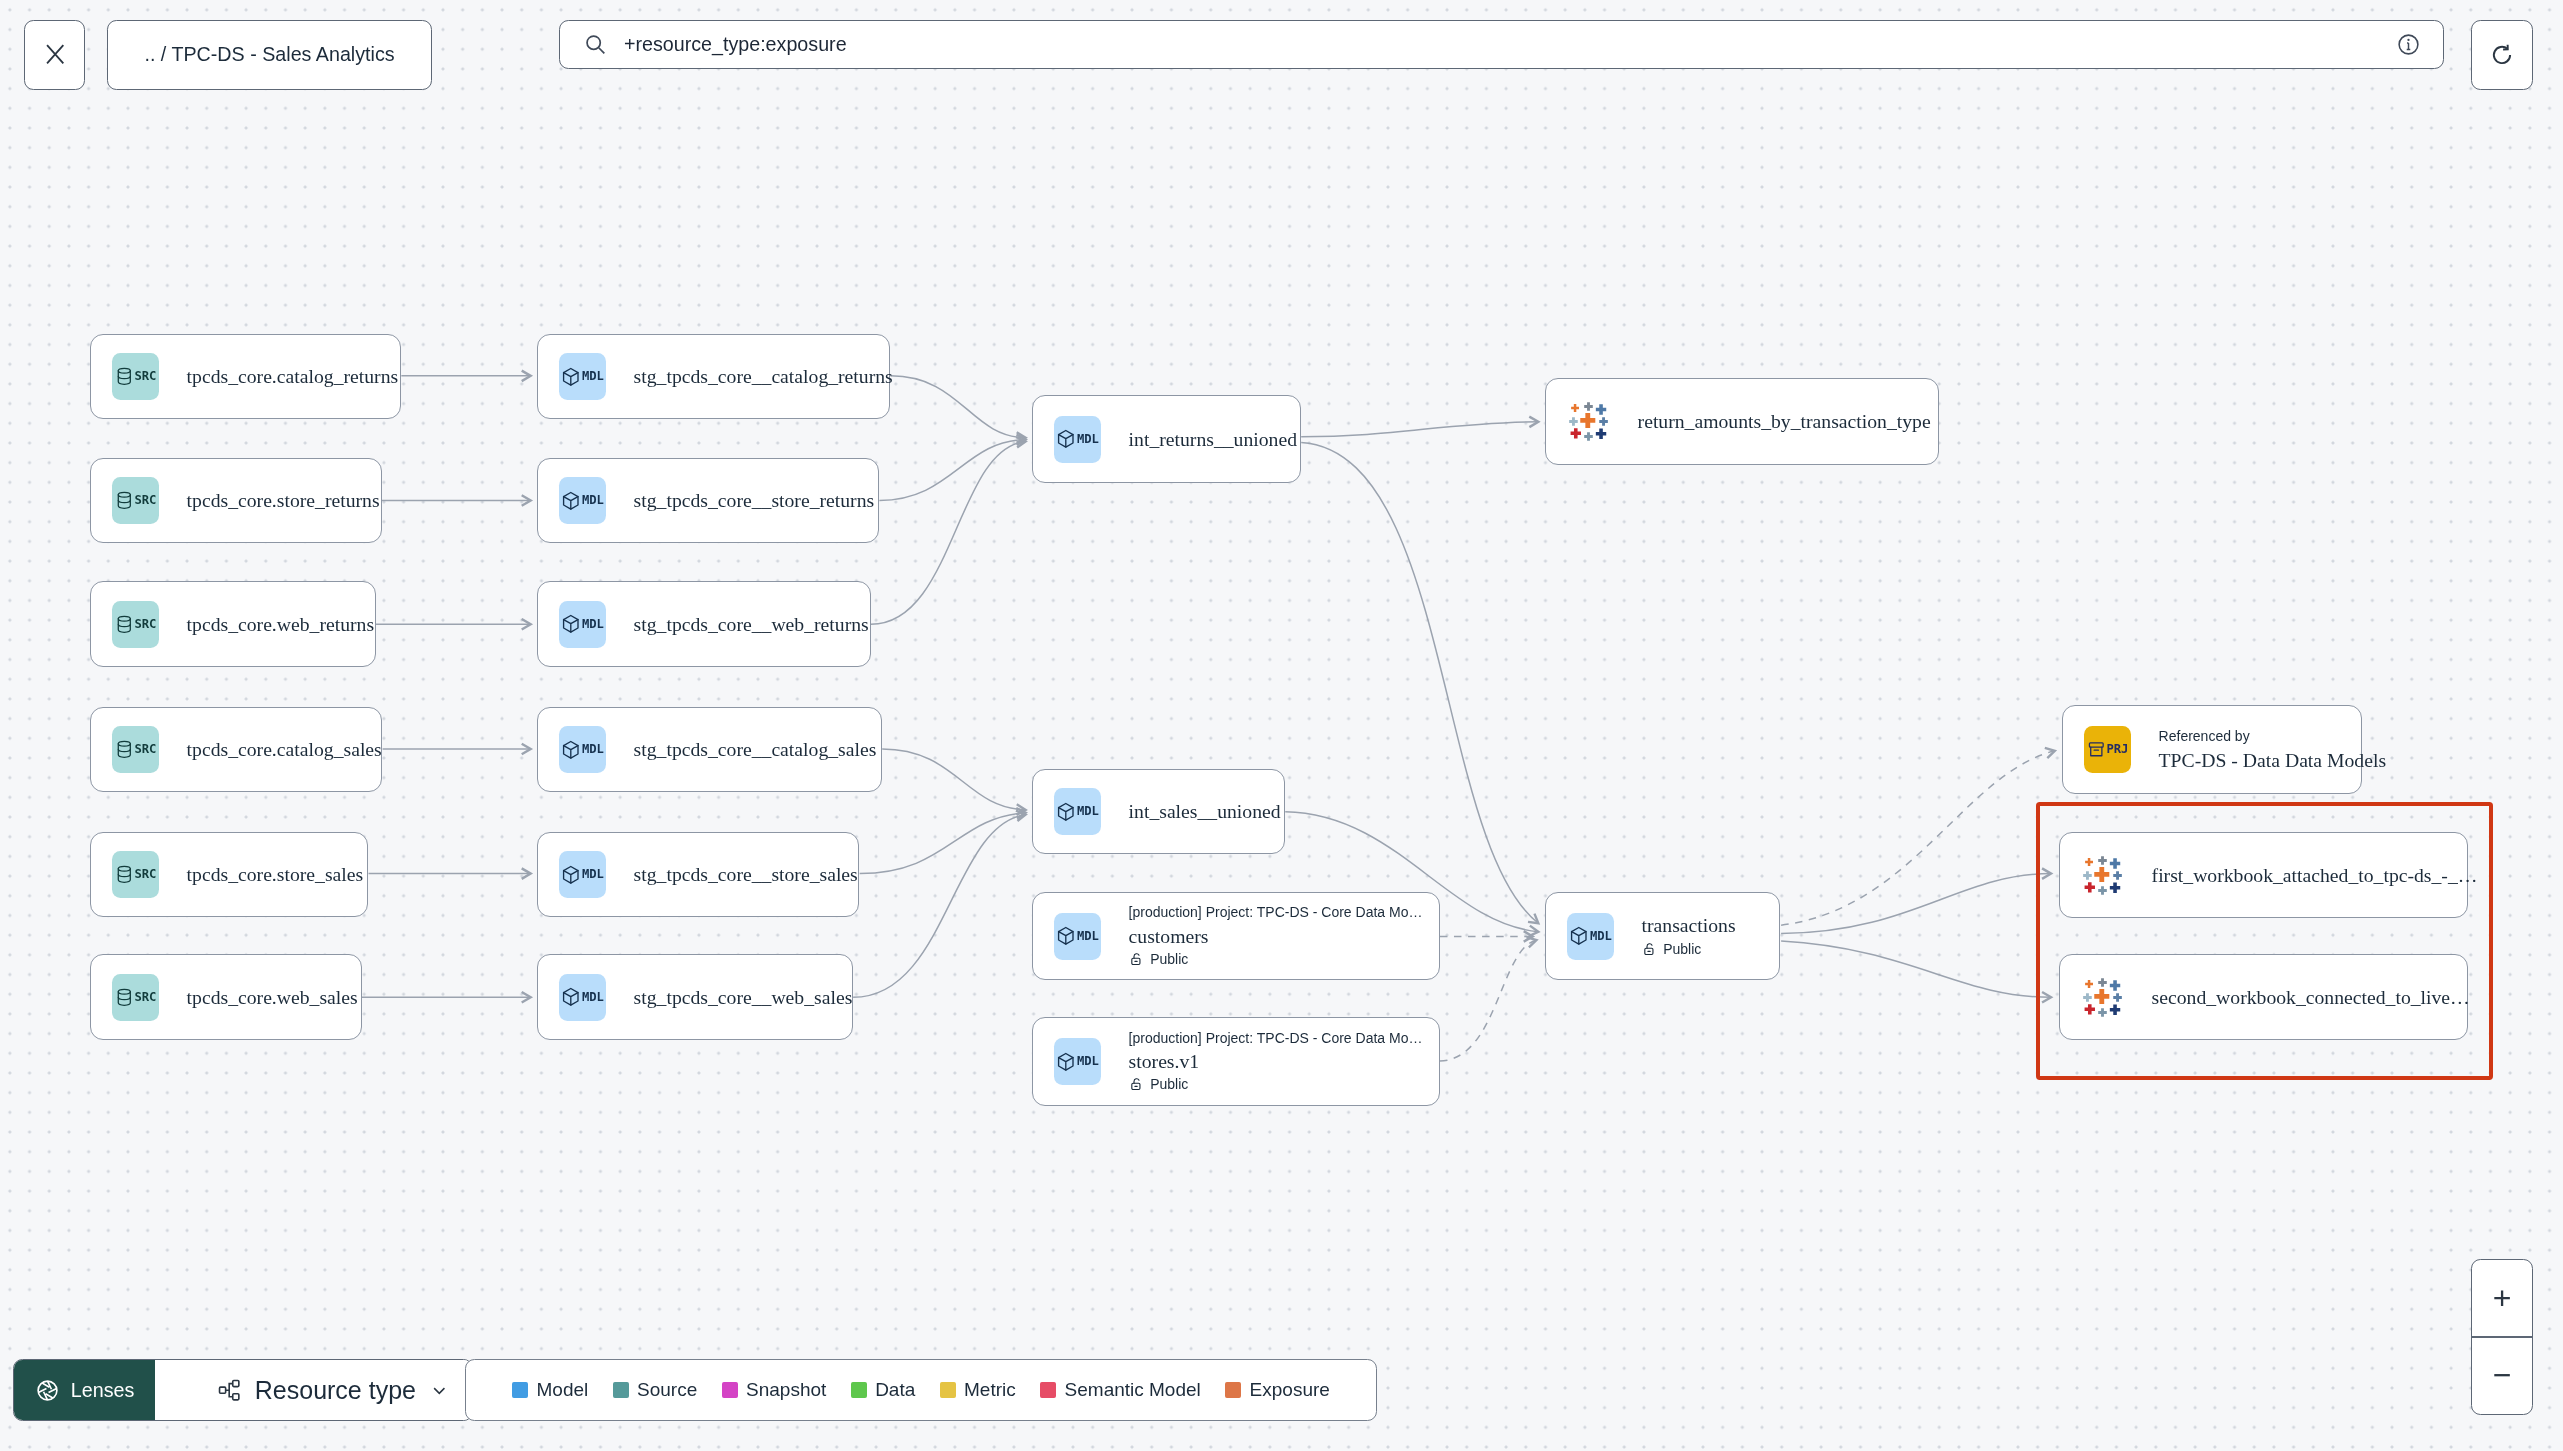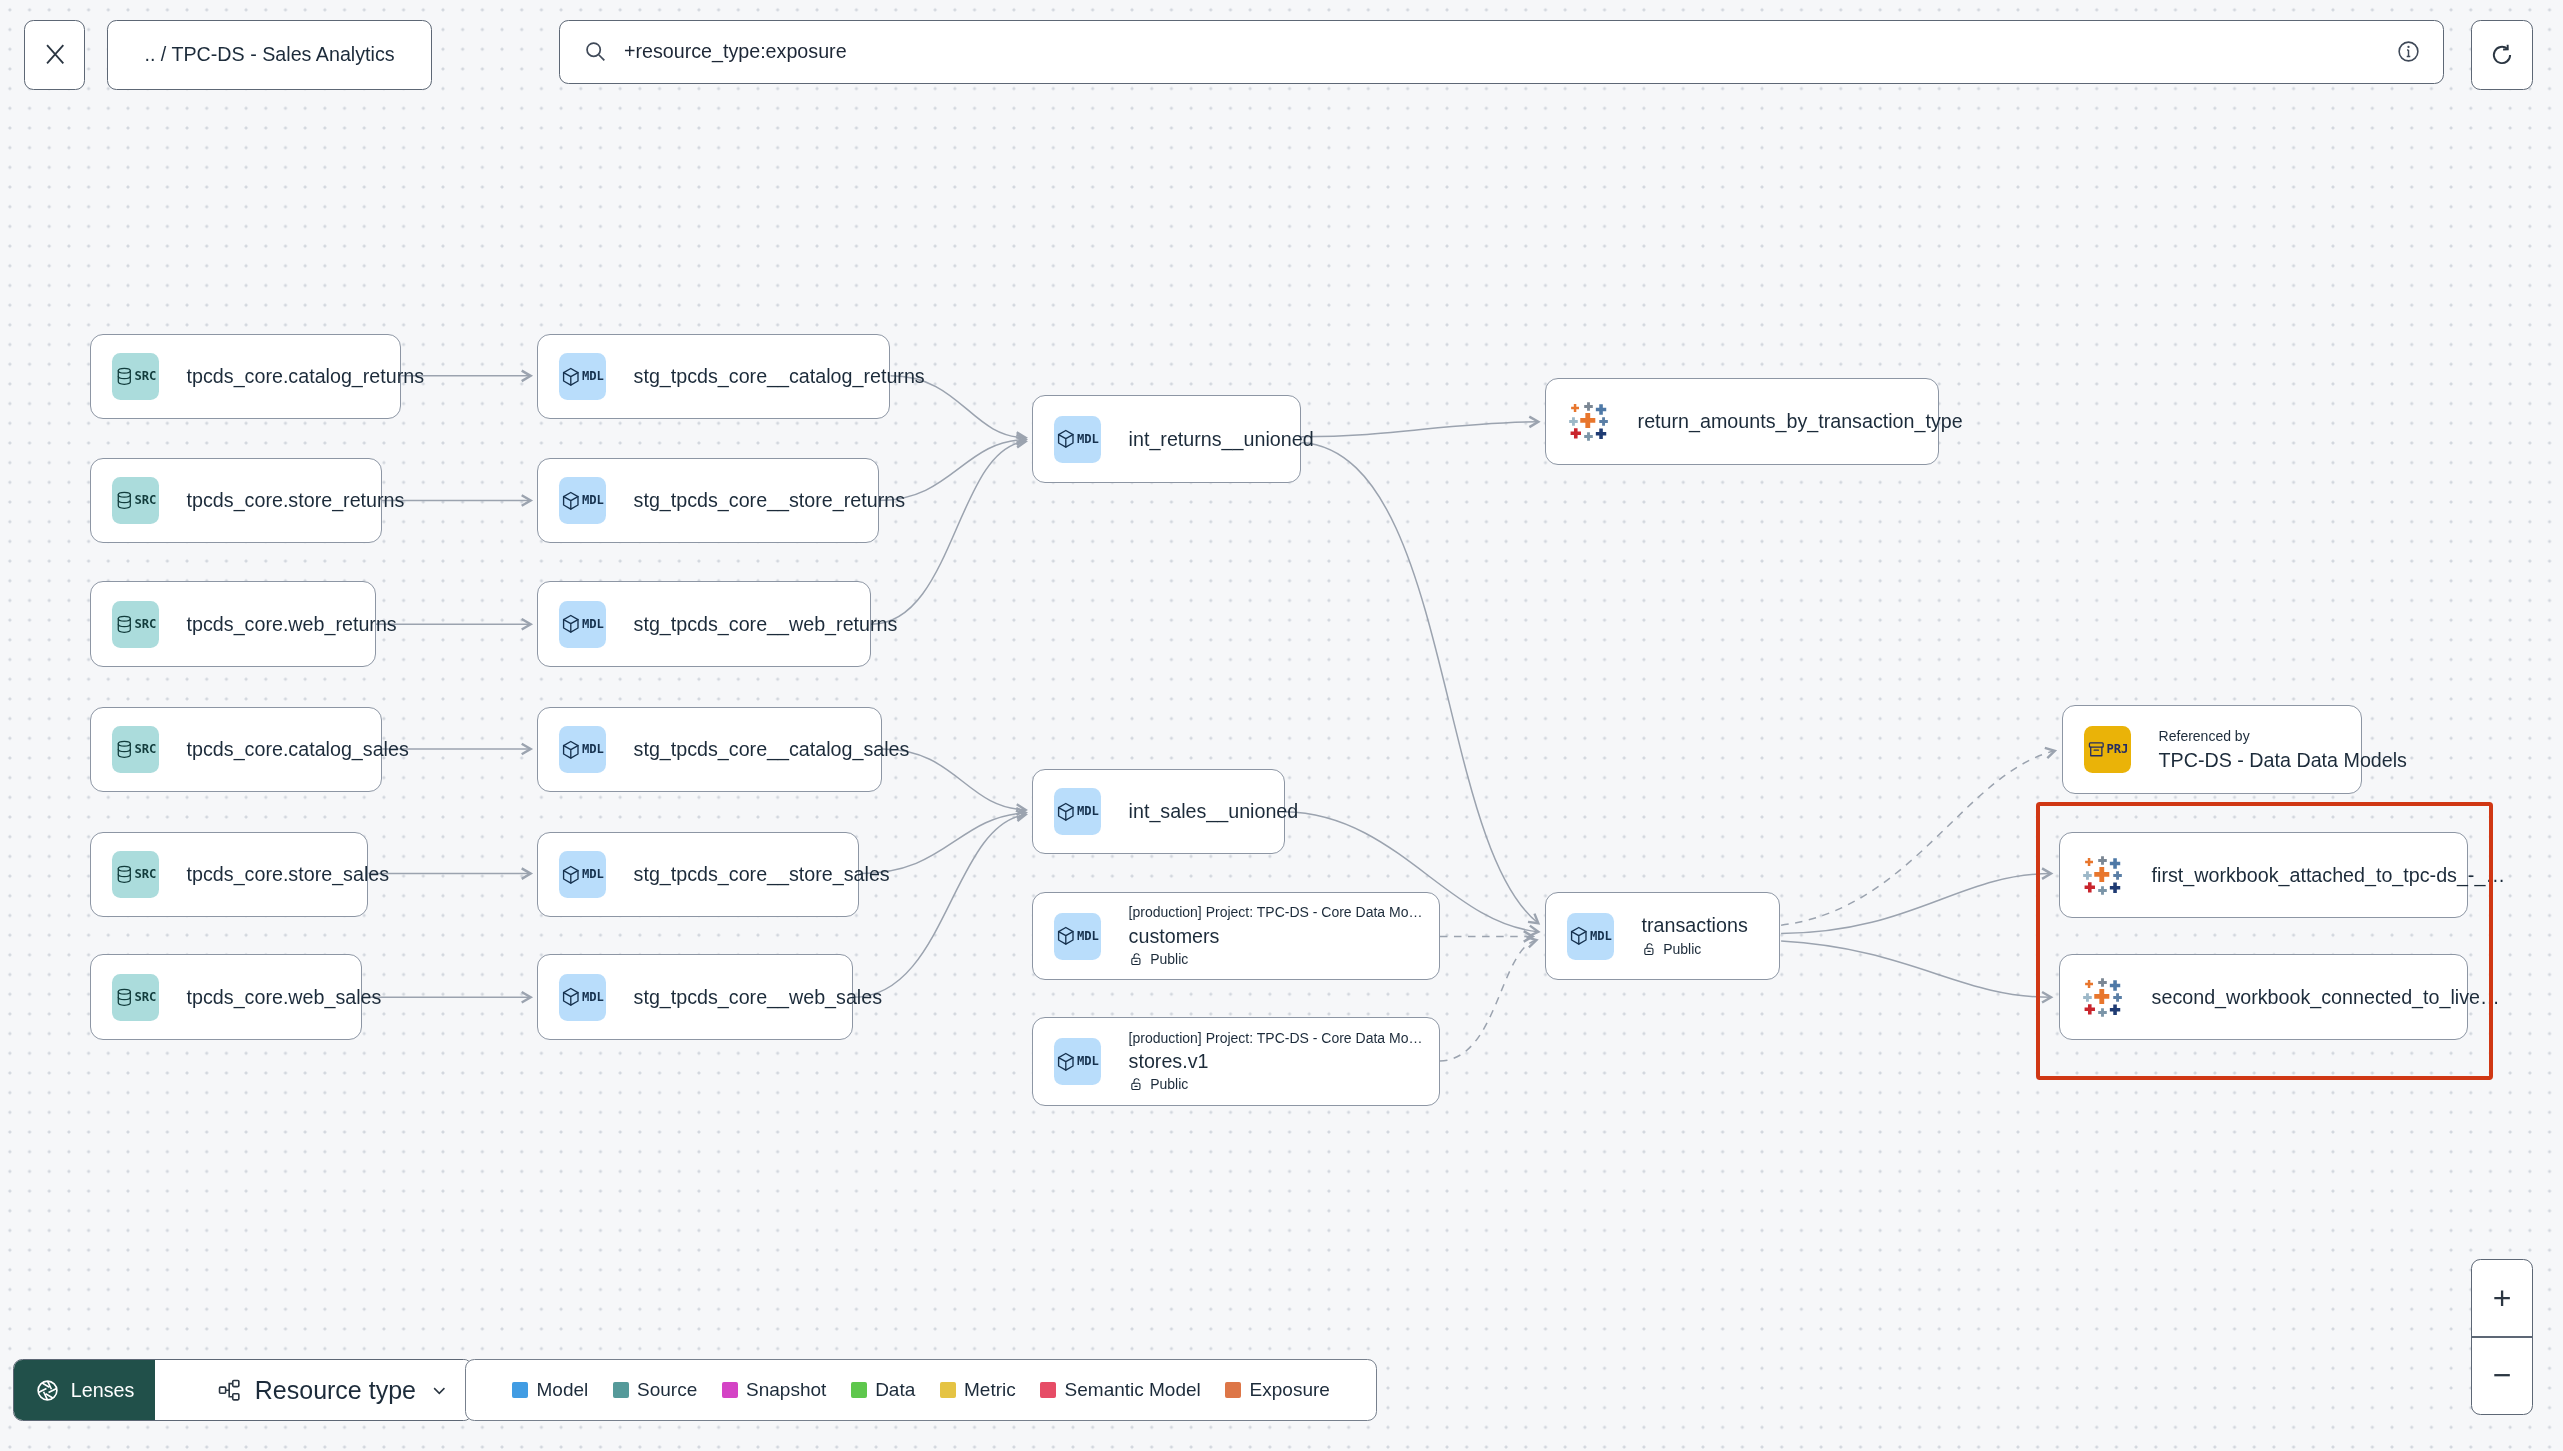--- a/index.html
+++ b/index.html
@@ -9,21 +9,21 @@
     background-color:#f6f7f9;
     background-image:radial-gradient(circle,rgba(140,152,168,.34) 1.5px,transparent 1.6px);
     background-size:19.7px 19.7px;
     color:#1c2b3a;
   }
   
   .tb-btn{position:absolute;background:#fff;border:1.9px solid #5d6775;border-radius:9.4px;
     display:flex;align-items:center;justify-content:center;box-sizing:border-box;z-index:10;color:#2b3642;}
   .tb-btn svg{display:block;}
   #breadcrumb{font-size:19.7px;color:#1c2b3a;}
-  #searchbar{position:absolute;left:559px;top:19.7px;width:1885px;height:64px;background:#fff;
+  #searchbar{position:absolute;left:559px;top:19.7px;width:1885px;height:49px;background:#fff;
     border:1.9px solid #5d6775;border-radius:9.4px;display:flex;align-items:center;box-sizing:border-box;
     padding:0 22.5px;gap:15px;z-index:10;}
   #searchbar input{flex:1;border:none;outline:none;font-family:"Liberation Sans",sans-serif;
     font-size:19.7px;color:#1d2736;background:transparent;}
   
   #canvas{position:absolute;inset:0;z-index:1;}
   #edges{position:absolute;left:0;top:0;z-index:1;}
   #edges path{fill:none;stroke:#9ba3af;stroke-width:1.6px;}
   #edges path.dashed{stroke-dasharray:8 7;}
   .node{position:absolute;background:#fff;border:1.4px solid #8d96a4;border-radius:13px;
@@ -32,21 +32,21 @@
   .badge{width:47px;height:47px;border-radius:8.4px;flex:none;display:flex;flex-direction:row;
     align-items:center;justify-content:center;gap:0px;}
   .badge svg{display:block;}
   .badge .badge-label{font-family:"DejaVu Sans Mono",monospace;font-size:12.2px;font-weight:bold;line-height:13px;}
   .badge.mdl{background:#b9ddfb;color:#16314e;}
   .badge.src{background:#abdcdc;color:#123c3c;}
   .badge.prj{background:#eab308;color:#232c63;}
   .tbl{flex:none;display:flex;align-items:center;justify-content:center;}
   .ncol{display:flex;flex-direction:column;justify-content:center;gap:3.7px;min-width:0;}
   .ncap{font-size:14px;line-height:17px;white-space:nowrap;}
-  .nlabel{font-size:19.7px;line-height:22.5px;white-space:nowrap;}
+  .nlabel{font-size:19.7px;line-height:22.5px;white-space:nowrap;font-family:Liberation Serif, serif;}
   .naccess{display:flex;align-items:center;gap:6.6px;font-size:14px;line-height:17px;}
   .naccess svg{display:block;}
   #highlight{position:absolute;left:2036px;top:802px;width:457px;height:278px;border:4.7px solid #d03714;
     border-radius:3.7px;box-sizing:border-box;z-index:3;pointer-events:none;}
   
   #lens-group{position:absolute;left:13px;top:1359px;height:62px;z-index:10;display:flex;
     border:1.9px solid #5d6775;border-radius:9.4px;overflow:hidden;background:#fff;box-sizing:border-box;gap:40px;}
   #lenses-btn{background:#21504a;color:#fff;display:flex;align-items:center;gap:11.2px;
     padding:0 20.6px;font-size:19.7px;}
   #resource-type{display:flex;align-items:center;gap:13px;padding:0 22.5px;font-size:25px;color:#1c2b3a;background:#fff;}

